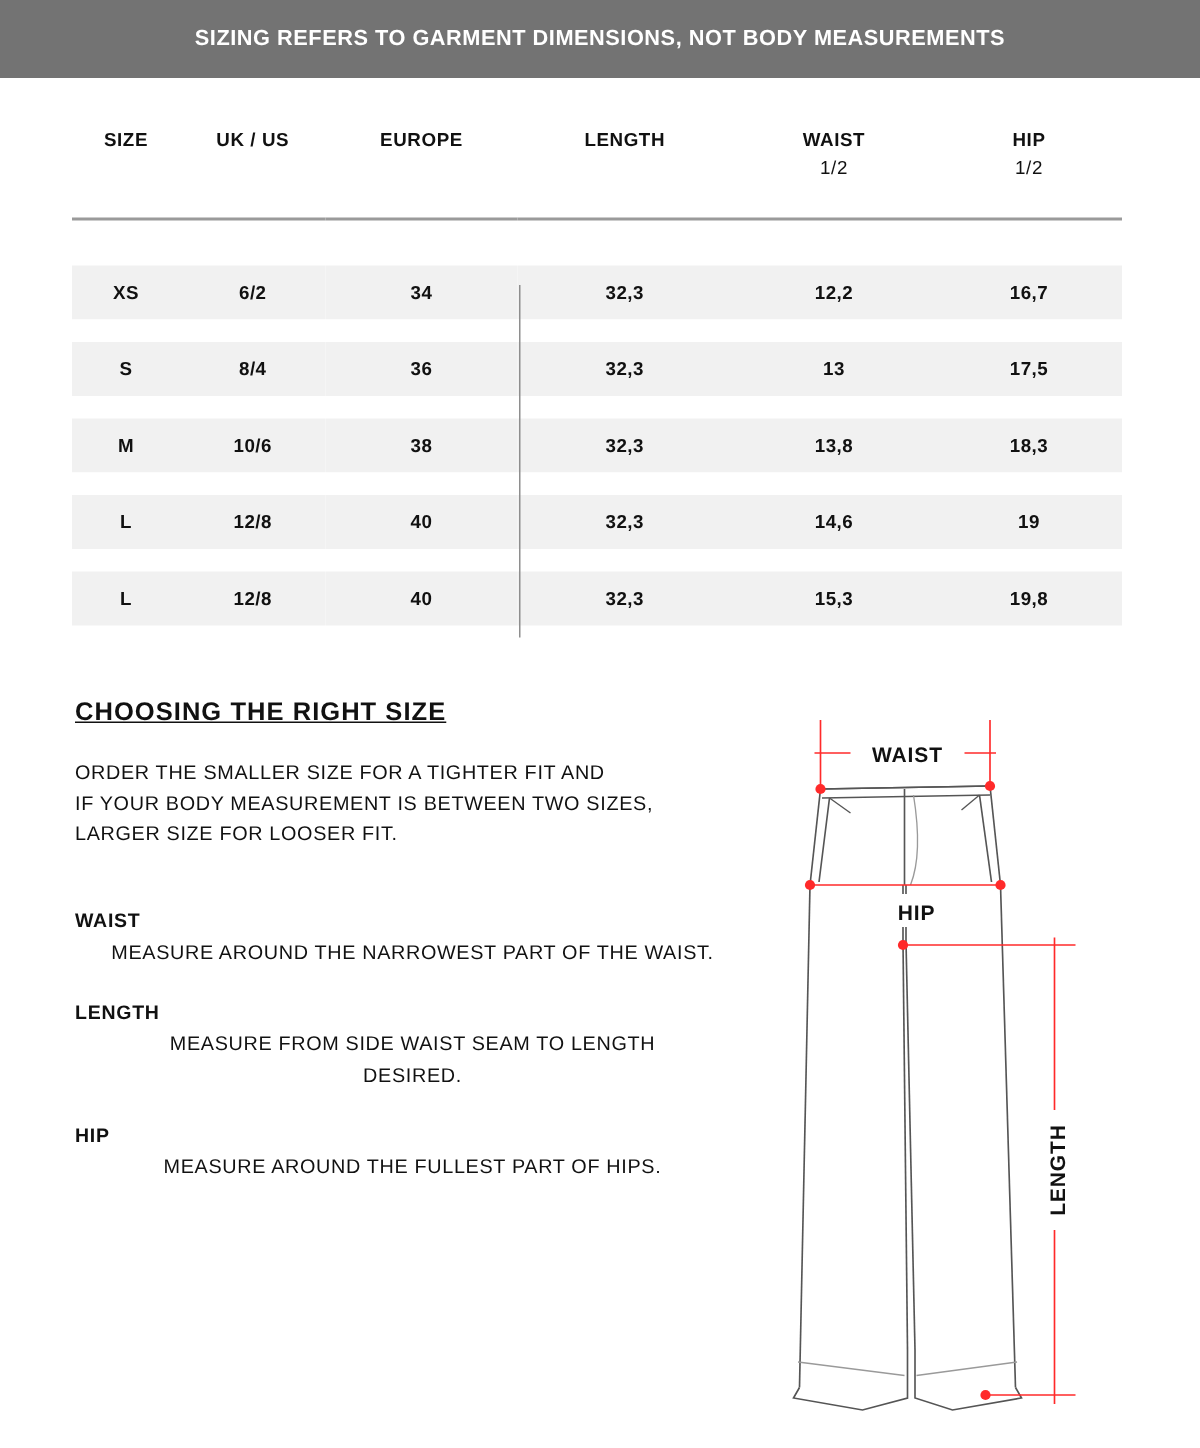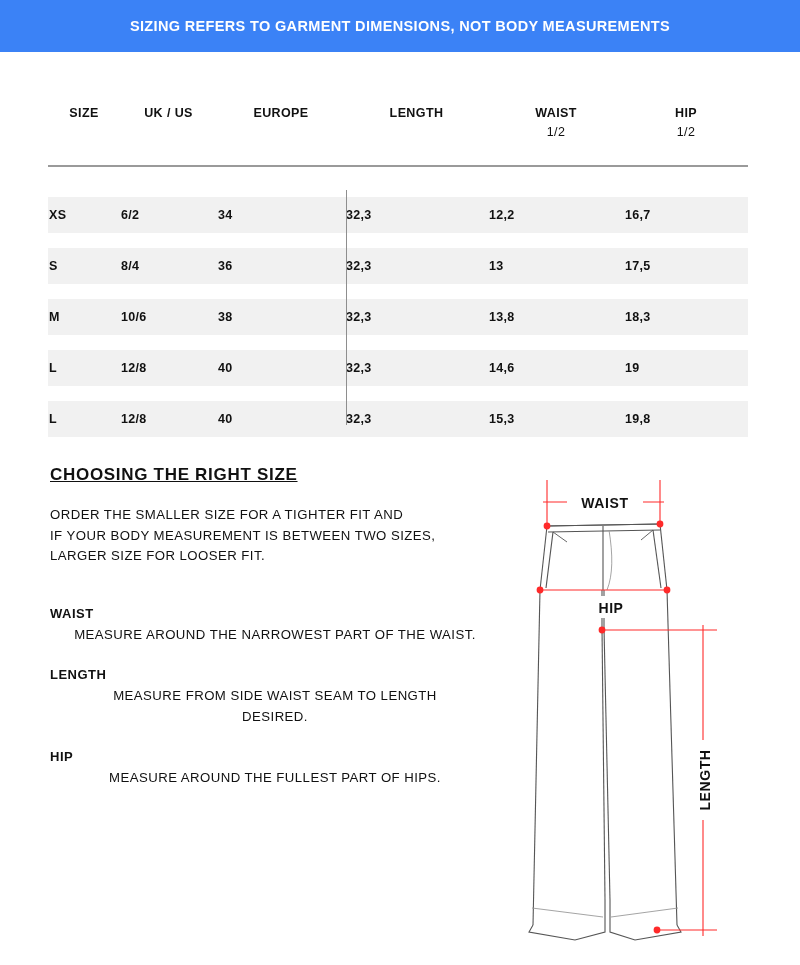--- a/index.html
+++ b/index.html
@@ -15,21 +15,21 @@
     color: #111111;
     overflow: hidden;
   }
 
   
   .banner {
     position: absolute;
     left: 0; top: 0;
     width: 800px;
     height: 52px;
-    background: #3b82f6;
+    background: #737373;
     color: #ffffff;
     display: flex;
     align-items: center;
     justify-content: center;
   }
   .banner-text {
     font-size: 14.5px;
     font-weight: bold;
     letter-spacing: 0.35px;
     text-align: center;
@@ -40,21 +40,20 @@
   .table-wrap {
     position: absolute;
     left: 48px;
     top: 84px;
     width: 700px;
   }
   .size-table {
     border-collapse: collapse;
     width: 700px;
     table-layout: fixed;
-    margin-top: 20px;
   }
   .size-table th {
     font-size: 12.5px;
     font-weight: bold;
     letter-spacing: 0.4px;
     padding: 0 0 8px 0;
     vertical-align: top;
     line-height: 1.55;
     height: 62px;
     box-sizing: border-box;
@@ -64,21 +63,21 @@
     display: block;
     font-weight: normal;
   }
   .hdr-row th {
     border-bottom: 2px solid #9a9a9a;
   }
   .size-table td {
     font-size: 12.5px;
     font-weight: bold;
     letter-spacing: 0.3px;
-    text-align: left;
+    text-align: center;
     height: 34px;
     background: #f1f1f1;
   }
   tr.spacer td {
     height: 15px;
     background: #ffffff;
     padding: 0;
     font-size: 0;
     line-height: 0;
   }

